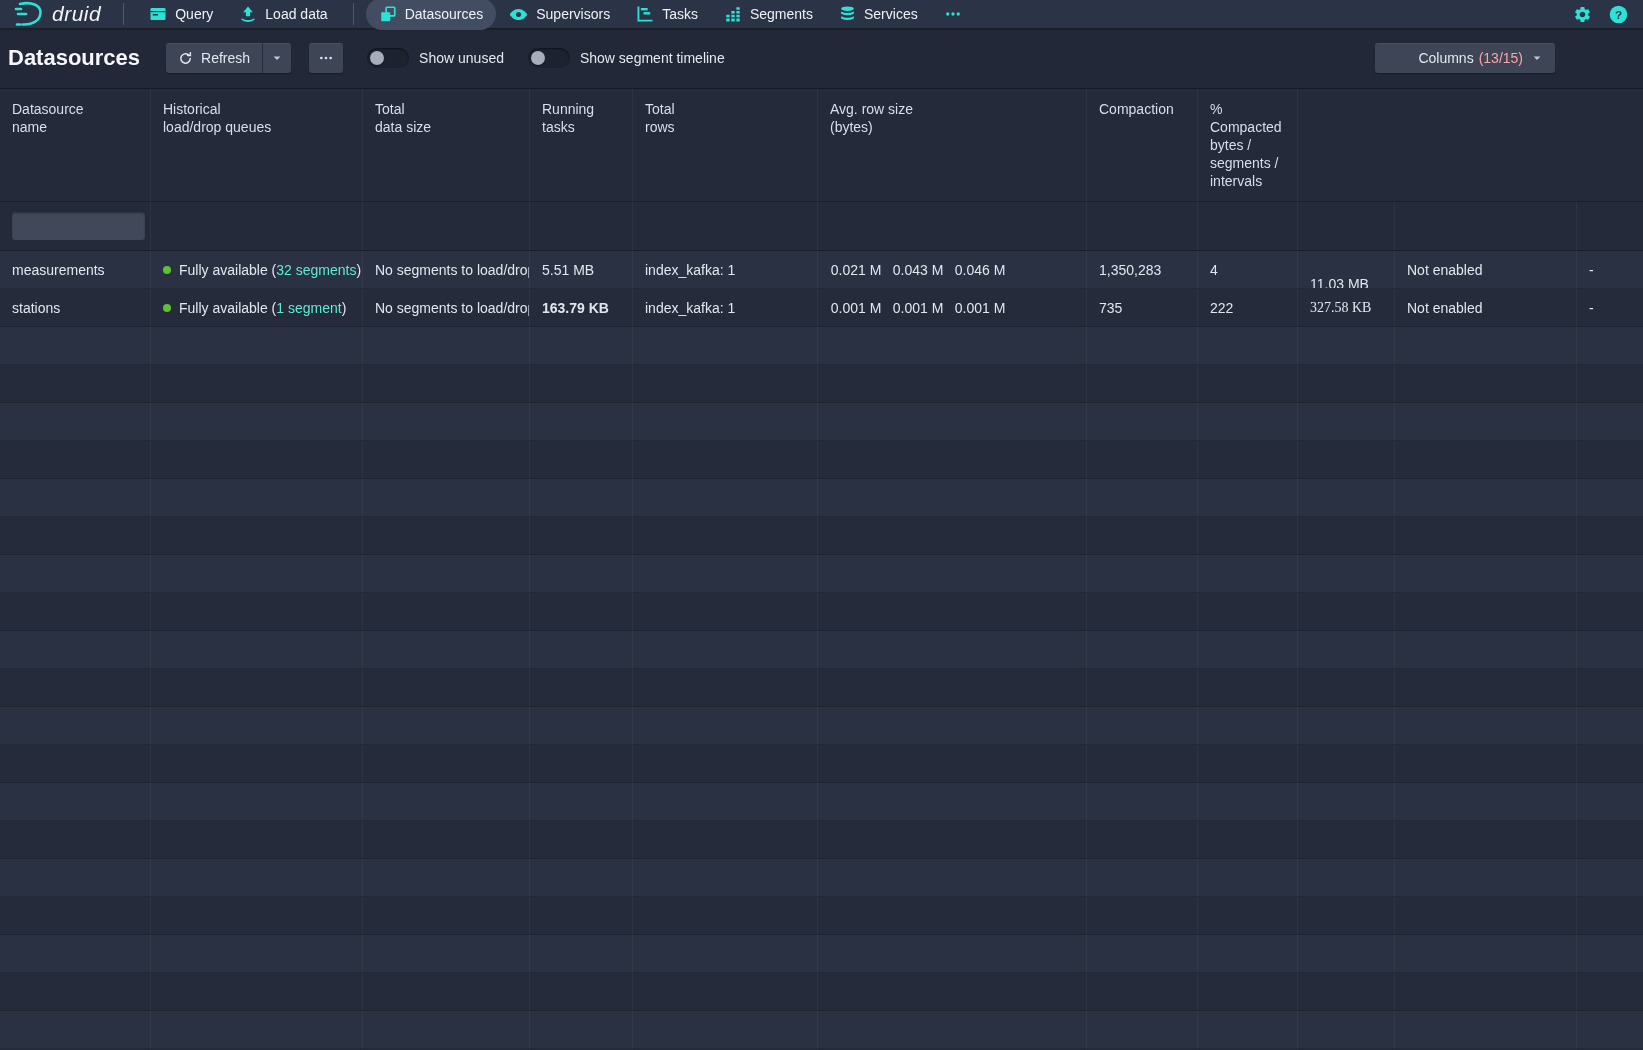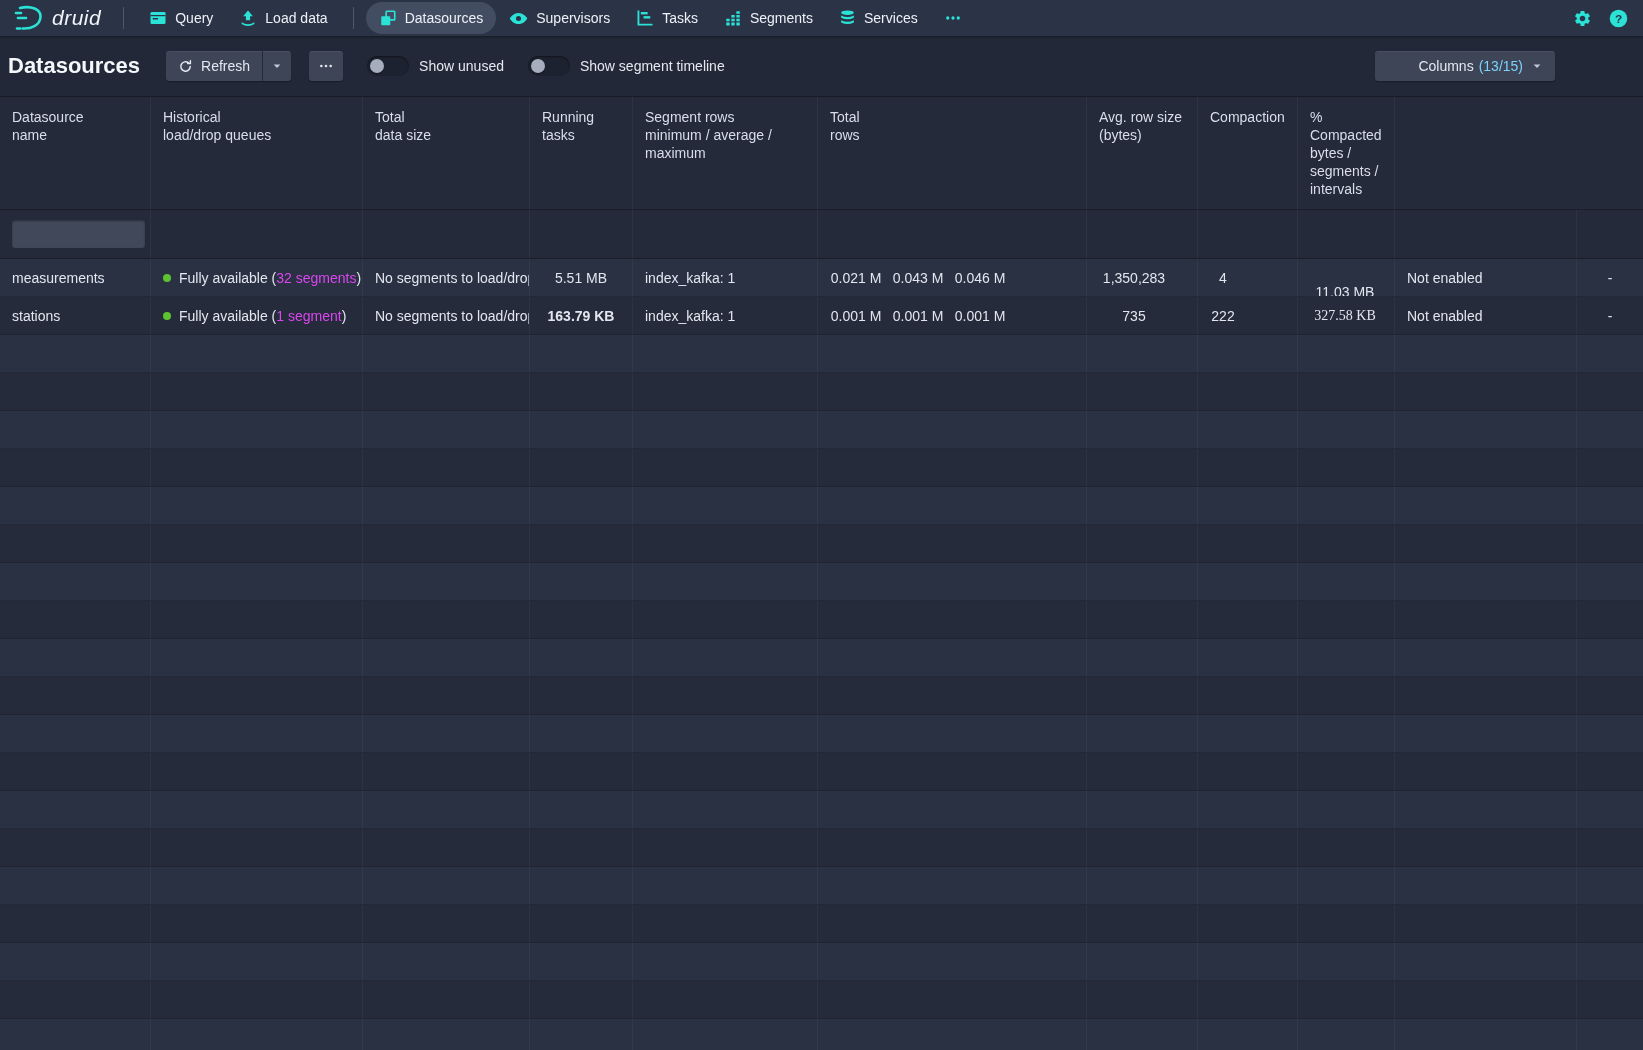--- a/index.html
+++ b/index.html
@@ -5,21 +5,21 @@
   * { margin:0; padding:0; box-sizing:border-box; }
   html,body { width:1643px; height:1050px; overflow:hidden; }
   body {
     font-family:"Liberation Sans","DejaVu Sans",sans-serif;
     background:#222837; color:#e4e8f0; font-size:14px;
   }
   .app { position:relative; width:1643px; height:1050px; overflow:hidden; }
 
   
   .navbar {
-    height:36px; background:#2b3346; display:flex; align-items:center;
+    height:28px; background:#2b3346; display:flex; align-items:center;
     padding:3px 10px; box-shadow:0 1px 2px rgba(0,0,0,.4); position:relative; z-index:5;
   }
   .brand { display:flex; align-items:center; gap:6px; margin:0 10px 0 2px; cursor:pointer; }
   .brand-text { color:#f3f5f9; font-size:21px; font-style:italic; letter-spacing:.5px; }
   .nav-divider { width:1px; height:22px; background:rgba(255,255,255,.18); margin:0 12px; }
   .nav-item {
     display:flex; align-items:center; gap:8px; color:#eef1f6; text-decoration:none;
     padding:0 13px; height:32px; border-radius:16px; cursor:pointer; white-space:nowrap;
   }
   .nav-item.active { background:#434d61; }
@@ -43,21 +43,21 @@
   .switch-wrap { display:flex; align-items:center; gap:10px; margin-left:14px; cursor:pointer; }
   .switch {
     width:42px; height:20px; border-radius:10px; background:#1d2230; position:relative;
     box-shadow:inset 0 1px 2px rgba(0,0,0,.45); flex:none;
   }
   .switch::after {
     content:""; position:absolute; left:3px; top:3px; width:14px; height:14px;
     border-radius:50%; background:#a6adbc; box-shadow:0 1px 1px rgba(0,0,0,.4);
   }
   .columns-btn { margin-left:auto; margin-right:80px;padding-left:43px; }
-  .muted { color:#7dd3fc; }
+  .muted { color:#fca5a5; }
 
   
   .table { width:1797px; border-top:1px solid rgba(0,0,0,.3); }
   .trow { display:grid; grid-template-columns:var(--cols); }
   .thead { background:#242a39; border-bottom:1px solid rgba(0,0,0,.25); }
   .th {
     min-height:60px; padding:11px 12px; line-height:18px; color:#d9deea;
     border-right:1px solid rgba(255,255,255,.045); cursor:pointer;
   }
   .tfilter { background:#242a39; border-bottom:1px solid rgba(0,0,0,.25); }
@@ -68,23 +68,23 @@
     font-family:inherit; font-size:14px; padding:0 8px; margin-left:4px;
   }
   .row { border-bottom:1px solid rgba(0,0,0,.16); }
   .row.even { background:#2a3142; }
   .row.odd  { background:#252b3a; }
   .cell {
     height:37px; display:flex; align-items:center; padding:0 12px;
     border-right:1px solid rgba(255,255,255,.04); white-space:nowrap; overflow:hidden;
     color:#e2e6ef;
   }
-  .cell a { color:#d946ef; text-decoration:none; cursor:pointer; }
+  .cell a { color:#5eead4; text-decoration:none; cursor:pointer; }
   .dot { width:8px; height:8px; border-radius:50%; background:#5dc232; margin-right:8px; flex:none; }
-  .brace { display:inline-block; text-align:center; }
+  .brace { display:inline-block; text-align:left; }
   .seg-val { display:inline-block; min-width:52px; text-align:center; margin-right:10px; }
 
   svg { display:block; }
 </style>
 </head>
 <body>
 
 <div class="app">
 
   <nav class="navbar">
@@ -270,24 +270,20 @@
           <div>load/drop queues</div>
         </div>
         <div class="th">
           <div>Total</div>
           <div>data size</div>
         </div>
         <div class="th">
           <div>Running tasks</div>
         </div>
         <div class="th">
-          <div>Segment rows</div>
-          <div>minimum / average / maximum</div>
-        </div>
-        <div class="th">
           <div>Total</div>
           <div>rows</div>
         </div>
         <div class="th">
           <div>Avg. row size</div>
           <div>(bytes)</div>
         </div>
         <div class="th">
           <div>Compaction</div>
         </div>

